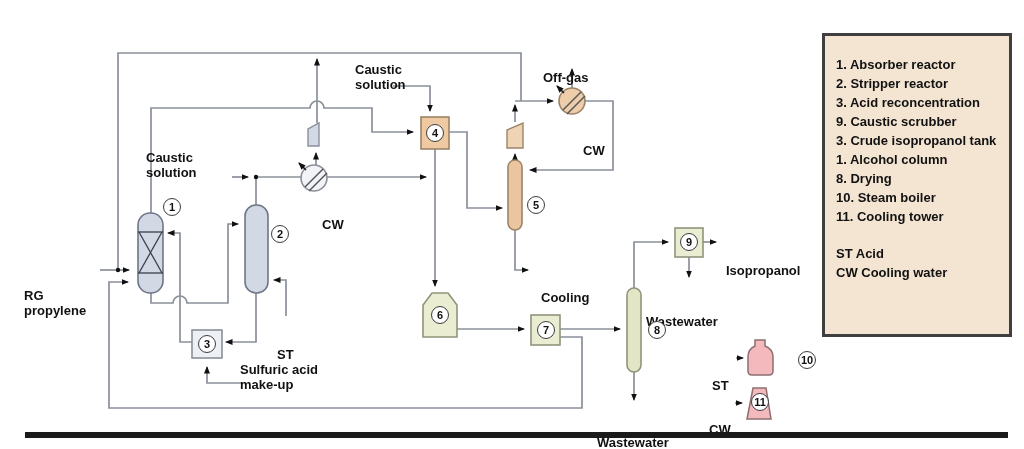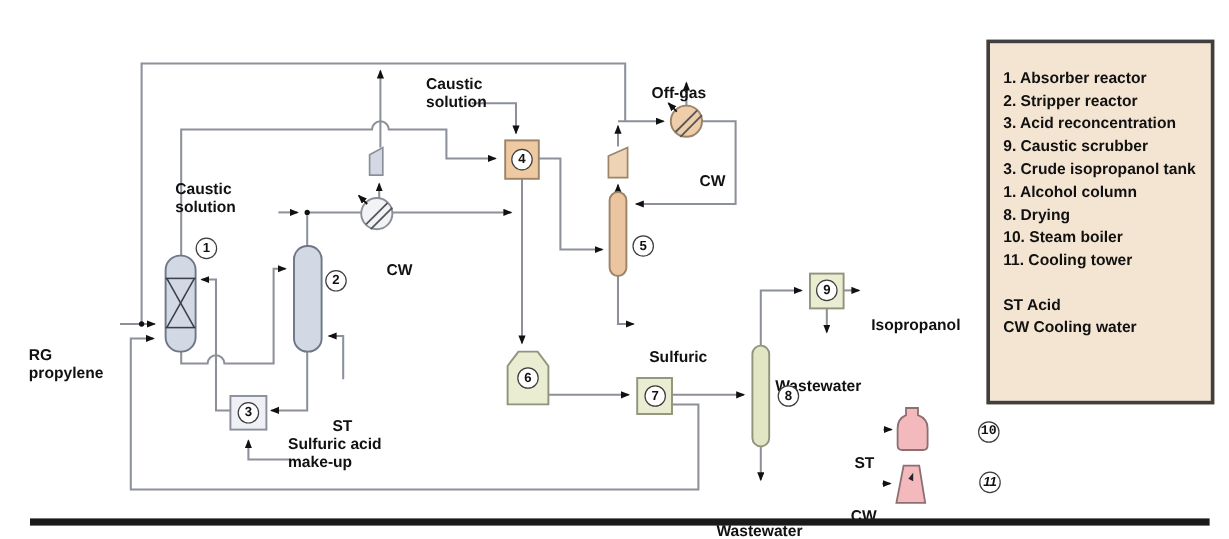--- a/index.html
+++ b/index.html
@@ -150,38 +150,38 @@
 </svg>
 
 <div class="lbl" style="left:24px;top:241px;width:72px;margin-top:47px;">RG propylene</div>
 <div class="lbl" style="left:146px;top:150px;width:66px;">Caustic solution</div>
 <div class="lbl" style="left:355px;top:62px;width:66px;">Caustic solution</div>
 <div class="lbl nowrap" style="left:543px;top:42px;">Off-gas</div>
 <div class="lbl nowrap" style="left:583px;top:115px;">CW</div>
 <div class="lbl nowrap" style="left:322px;top:189px;">CW</div>
 <div class="lbl nowrap" style="left:277px;top:319px;">ST</div>
 <div class="lbl" style="left:240px;top:362px;width:100px;">Sulfuric acid make-up</div>
-<div class="lbl nowrap" style="left:541px;top:262px;">Sulfuric</div>
+<div class="lbl nowrap" style="left:541px;top:262px;">Cooling</div>
 <div class="lbl nowrap" style="left:726px;top:235px;text-align:center;">Isopropanol</div>
 <div class="lbl nowrap" style="left:646px;top:286px;">Wastewater</div>
 <div class="lbl nowrap" style="left:597px;top:407px;">Wastewater</div>
 <div class="lbl nowrap" style="left:712px;top:350px;">ST</div>
 <div class="lbl nowrap" style="left:709px;top:394px;">CW</div>
 
 <div class="circ" style="left:163px;top:198px;">1</div>
 <div class="circ" style="left:271px;top:225px;">2</div>
 <div class="circ" style="left:198px;top:335px;">3</div>
 <div class="circ" style="left:426px;top:124px;">4</div>
 <div class="circ" style="left:527px;top:196px;">5</div>
 <div class="circ" style="left:431px;top:306px;">6</div>
 <div class="circ" style="left:537px;top:321px;">7</div>
 <div class="circ" style="left:648px;top:321px;">8</div>
 <div class="circ" style="left:680px;top:233px;">9</div>
-<div class="circ" style="left:815px;top:351px;font-family:Liberation Mono, monospace;">10</div>
-<div class="circ" style="left:816px;top:393px;font-style:italic;">11</div>
+<div class="circ" style="left:798px;top:351px;">10</div>
+<div class="circ" style="left:751px;top:393px;">11</div>
 
 <div class="legend">
   <div class="row">1. Absorber reactor</div>
   <div class="row">2. Stripper reactor</div>
   <div class="row">3. Acid reconcentration</div>
   <div class="row">9. Caustic scrubber</div>
   <div class="row">3. Crude isopropanol tank</div>
   <div class="row">1. Alcohol column</div>
   <div class="row">8. Drying</div>
   <div class="row">10. Steam boiler</div>

